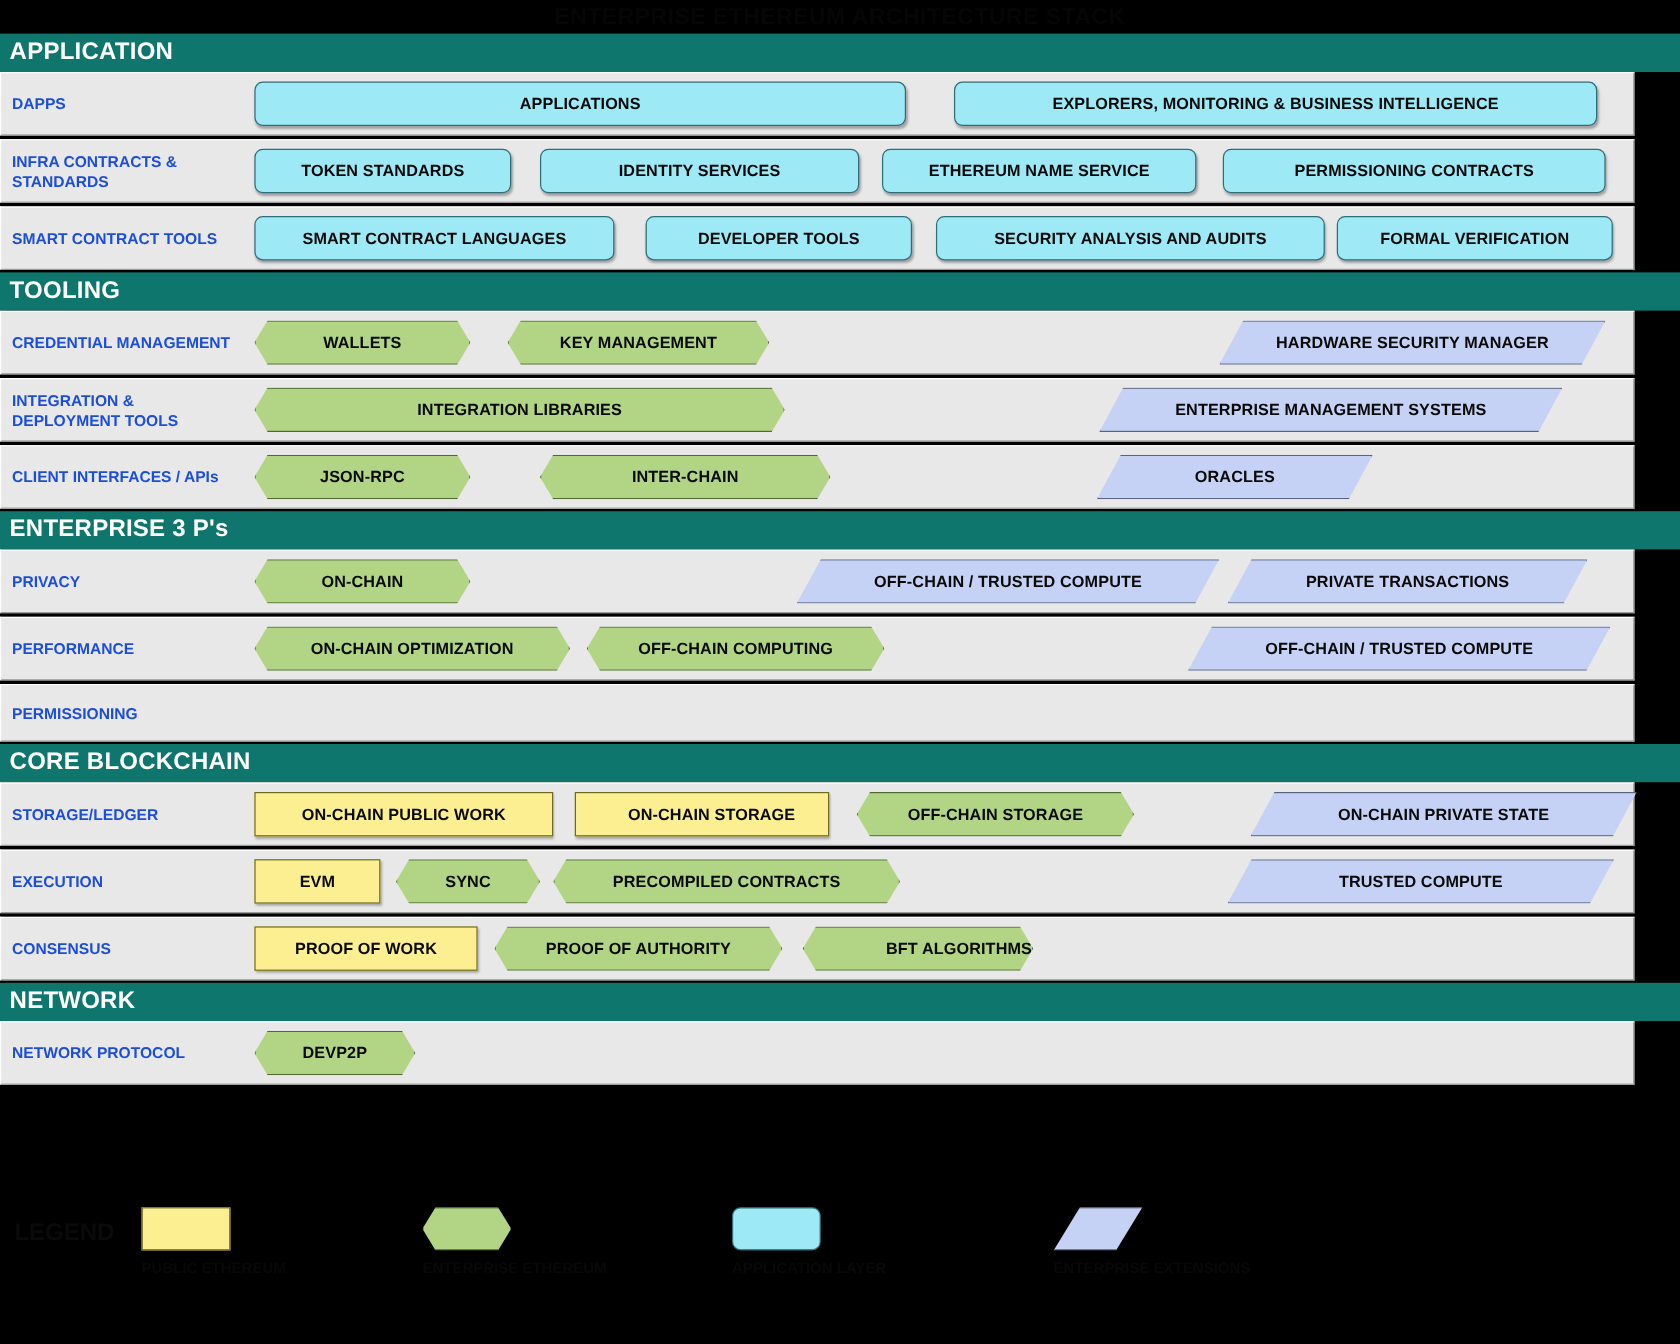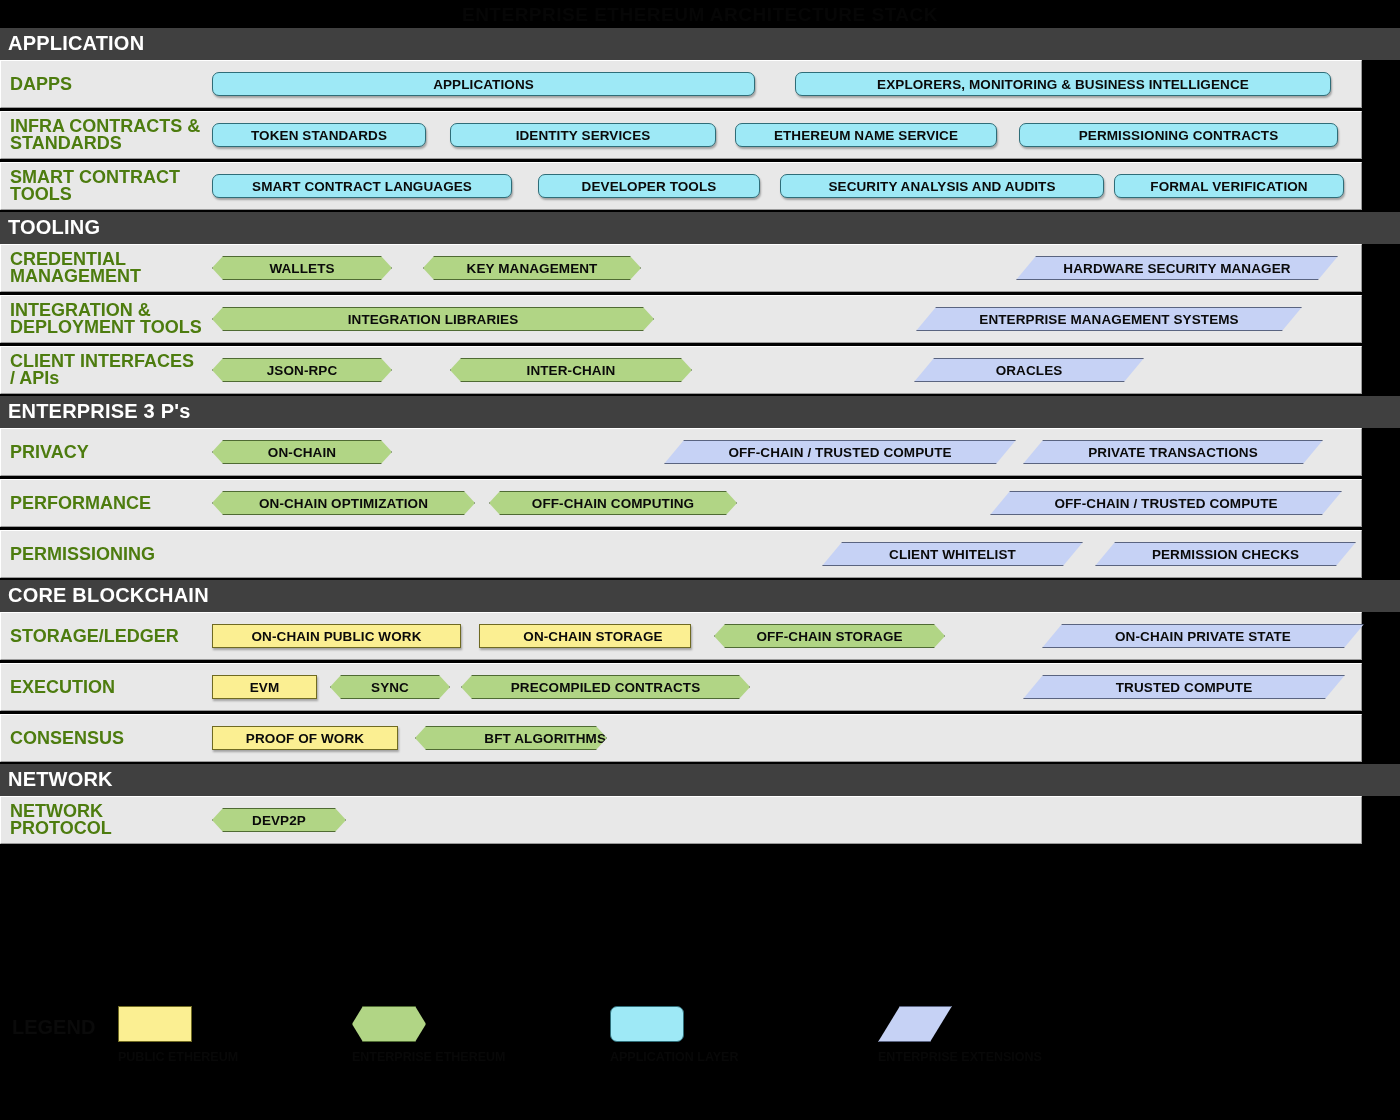--- a/index.html
+++ b/index.html
@@ -11,21 +11,21 @@
   
   .doc-title{
     position:absolute;left:0;top:4px;width:1400px;
     text-align:center;color:#060606;
     font-size:19px;font-weight:bold;letter-spacing:.5px;
     line-height:22px;
   }
   
   .layer-banner{
     position:relative;
-    color:#ffffff;background:#404040;
+    color:#ffffff;background:#0f766e;
     font-size:20px;font-weight:bold;
     padding:4px 0 5px 8px;
     letter-spacing:.2px;
   }
   .layer-group{position:relative;}
   
   .rows{
     position:relative;
     background:#000;
     padding-bottom:2px;
@@ -41,37 +41,37 @@
     border-bottom:1px solid #9a9a9a;
     box-shadow:1px 1px 0 rgba(0,0,0,.25);
     margin-bottom:3px;
     min-height:46px;
   }
   .row:last-child{margin-bottom:0;}
   .row-label{
     width:206px;min-width:206px;
     display:flex;align-items:center;
     padding-left:9px;padding-right:4px;
-    font-size:18px;font-weight:bold;color:#4d7c0f;
+    font-size:13px;font-weight:bold;color:#1d4ed8;
     line-height:17px;
     box-sizing:border-box;
   }
   .row-items{
     position:relative;
     flex:1;
     display:flex;align-items:center;
     padding:7px 0 7px 0;
     box-sizing:border-box;
   }
   
   .shape{
     position:relative;
     display:flex;align-items:center;justify-content:center;
     font-size:13.5px;font-weight:bold;color:#0a0a0a;
-    height:24px;box-sizing:border-box;
+    height:37px;box-sizing:border-box;
     text-align:center;
     white-space:nowrap;
     letter-spacing:.1px;
   }
   
   .s-cyan{
     background:#9ee9f6;
     border:1px solid #2f6d78;
     border-radius:7px;
     box-shadow:1px 2px 2px rgba(0,0,0,.30);
@@ -247,28 +247,20 @@
             <div class="shape s-green" style="width: 248px; margin-left: 14px;">
               <span class="lbl">OFF-CHAIN COMPUTING</span>
             </div>
             <div class="shape s-lav" style="width: 352px; margin-left: 253px;">
               <span class="lbl">OFF-CHAIN / TRUSTED COMPUTE</span>
             </div>
           </div>
         </div>
         <div class="row">
           <div class="row-label">PERMISSIONING</div>
-          <div class="row-items">
-            <div class="shape s-lav" style="width: 261px; margin-left: 615px;">
-              <span class="lbl">CLIENT WHITELIST</span>
-            </div>
-            <div class="shape s-lav" style="width: 261px; margin-left: 12px;">
-              <span class="lbl">PERMISSION CHECKS</span>
-            </div>
-          </div>
         </div>
       </div>
     </div>
     <div class="layer-group">
       <div class="layer-banner">CORE BLOCKCHAIN</div>
       <div class="rows">
         <div class="row">
           <div class="row-label">STORAGE/LEDGER</div>
           <div class="row-items">
             <div class="shape s-yellow" style="width: 249px; margin-left: 5px;">
@@ -300,20 +292,23 @@
             <div class="shape s-lav" style="width: 322px; margin-left: 273px;">
               <span class="lbl">TRUSTED COMPUTE</span>
             </div>
           </div>
         </div>
         <div class="row">
           <div class="row-label">CONSENSUS</div>
           <div class="row-items">
             <div class="shape s-yellow" style="width: 186px; margin-left: 5px;">
               <span class="lbl">PROOF OF WORK</span>
+            </div>
+            <div class="shape s-green" style="width: 240px; margin-left: 14px;">
+              <span class="lbl">PROOF OF AUTHORITY</span>
             </div>
             <div class="shape s-green" style="width: 192px; margin-left: 17px; justify-content: flex-end;">
               <span class="lbl">BFT ALGORITHMS</span>
             </div>
           </div>
         </div>
       </div>
     </div>
     <div class="layer-group">
       <div class="layer-banner">NETWORK</div>

